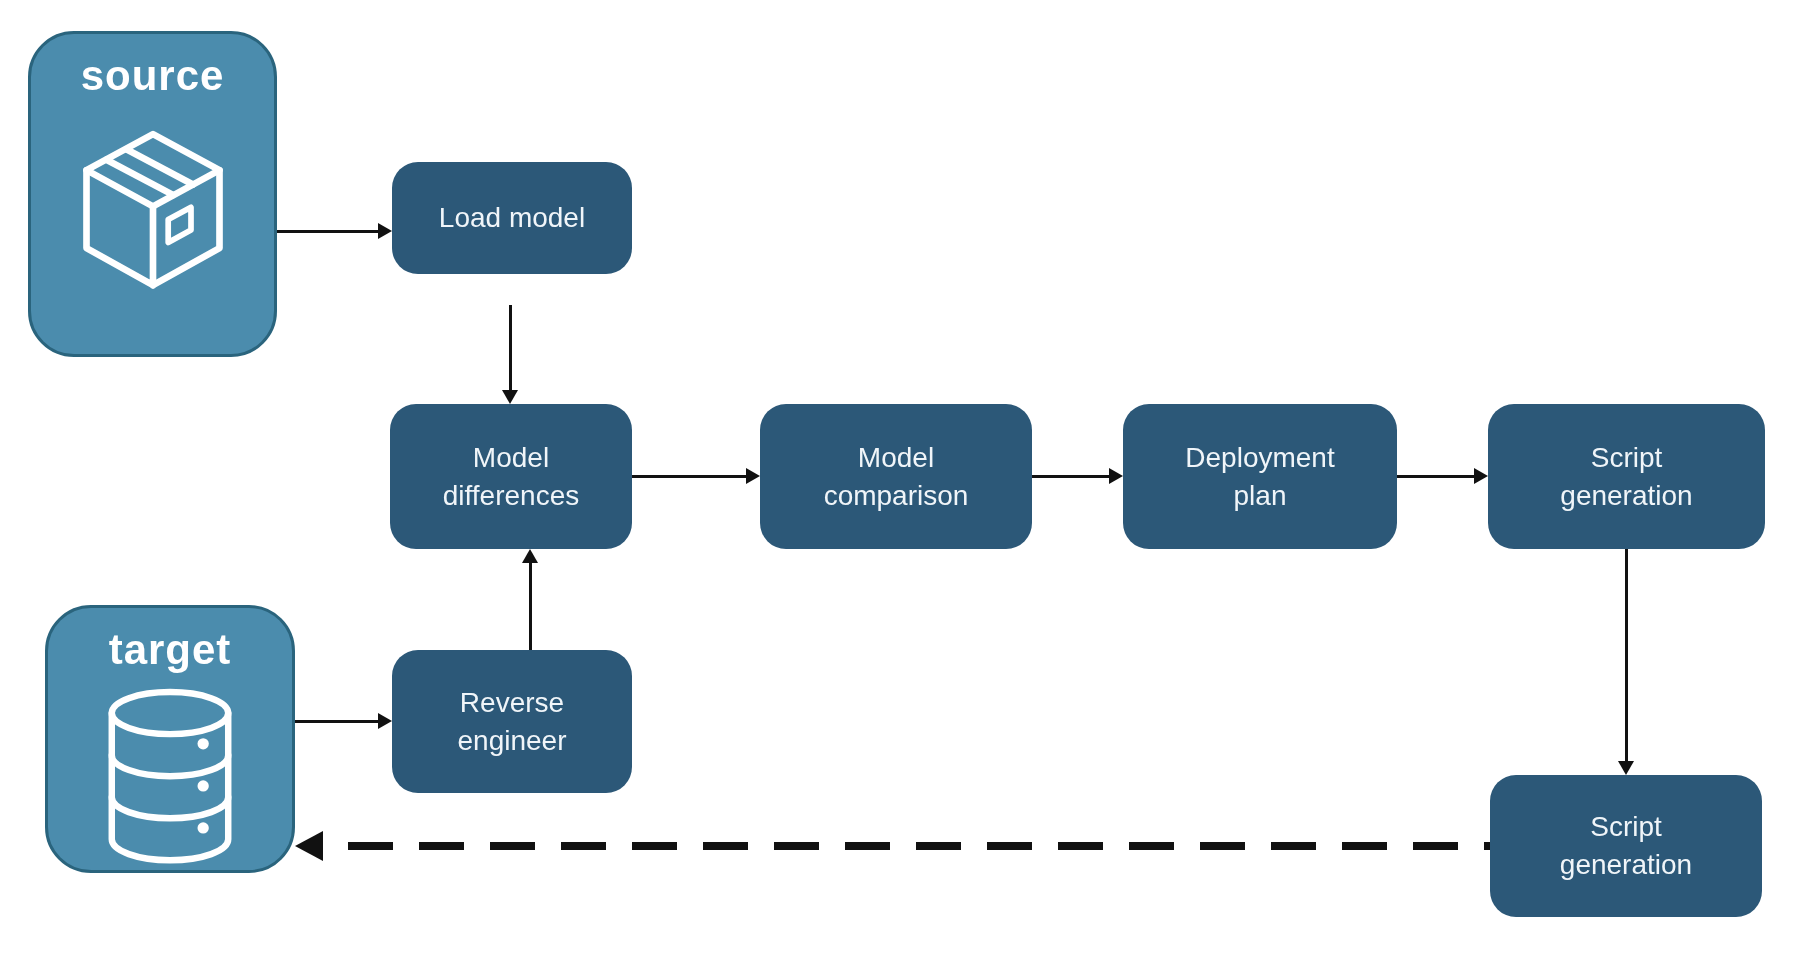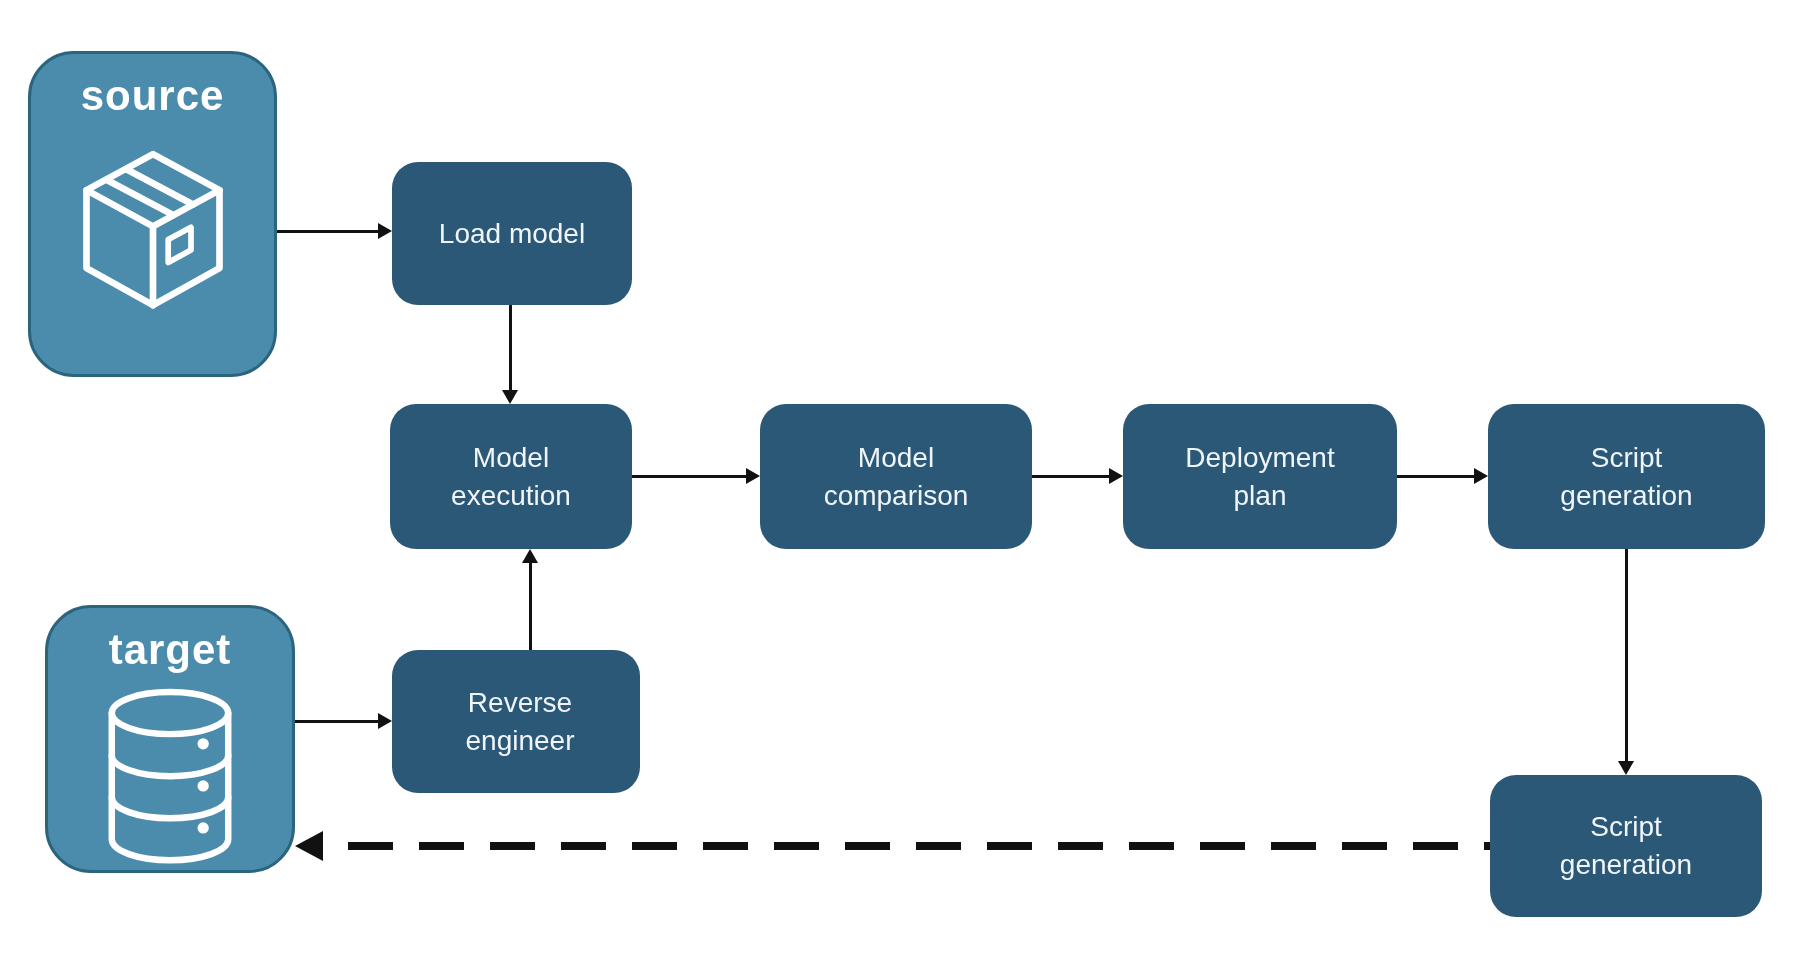--- a/index.html
+++ b/index.html
@@ -16,21 +16,21 @@
   .container-box {
     position: absolute;
     background: #4B8CAD;
     border: 3px solid #2A647D;
     border-radius: 46px;
     box-sizing: border-box;
     display: flex;
     flex-direction: column;
     align-items: center;
   }
-  .container-source { left: 28px; top: 31px; width: 249px; height: 326px; margin-top: 20px; }
+  .container-source { left: 28px; top: 31px; width: 249px; height: 326px; }
   .container-target { left: 45px; top: 605px; width: 250px; height: 268px; }
   .container-label {
     color: #ffffff;
     font-weight: bold;
     font-size: 42px;
     letter-spacing: 1px;
     margin-top: 18px;
     line-height: 48px;
   }
   .container-icon { display: block; }
@@ -44,26 +44,26 @@
     border-radius: 26px;
     display: flex;
     flex-direction: column;
     align-items: center;
     justify-content: center;
     color: #F0F5F9;
     font-size: 28px;
     line-height: 38px;
     text-align: center;
   }
-  .node-load-model        { left: 392px;  top: 162px; width: 240px; height: 143px; }
+  .node-load-model        { left: 392px;  top: 162px; width: 240px; height: 112px; }
   .node-model-comparison  { left: 390px;  top: 404px; width: 242px; height: 145px; }
   .node-model-differences { left: 760px;  top: 404px; width: 272px; height: 145px; }
   .node-deployment-plan   { left: 1123px; top: 404px; width: 274px; height: 145px; text-align: center; }
   .node-script-generation { left: 1488px; top: 404px; width: 277px; height: 145px; }
-  .node-reverse-engineer  { left: 392px;  top: 650px; width: 240px; height: 143px; padding-left: 8px; }
+  .node-reverse-engineer  { left: 392px;  top: 650px; width: 240px; height: 143px; }
   .node-script-execution  { left: 1490px; top: 775px; width: 272px; height: 142px; }
 
   
   .hline { position: absolute; height: 3px; background: #111111; }
   .vline { position: absolute; width: 3px;  background: #111111; }
   .head  { position: absolute; width: 0; height: 0; }
   .head-right { border-top: 8px solid transparent; border-bottom: 8px solid transparent; border-left: 14px solid #111111; }
   .head-down  { border-left: 8px solid transparent; border-right: 8px solid transparent; border-top: 14px solid #111111; }
   .head-up    { border-left: 8px solid transparent; border-right: 8px solid transparent; border-bottom: 14px solid #111111; }
   .dashed-line {
@@ -126,21 +126,21 @@
       <circle cx="141" cy="178" r="7" fill="#ffffff" stroke="none"></circle>
     </svg>
   </div>
 
   <div class="node node-load-model">
     <span>Load model</span>
   </div>
 
   <div class="node node-model-comparison">
     <span>Model</span>
-    <span>execution</span>
+    <span>differences</span>
   </div>
 
   <div class="node node-model-differences">
     <span>Model</span>
     <span>comparison</span>
   </div>
 
   <div class="node node-deployment-plan">
     <span>Deployment</span>
     <span>plan</span>

